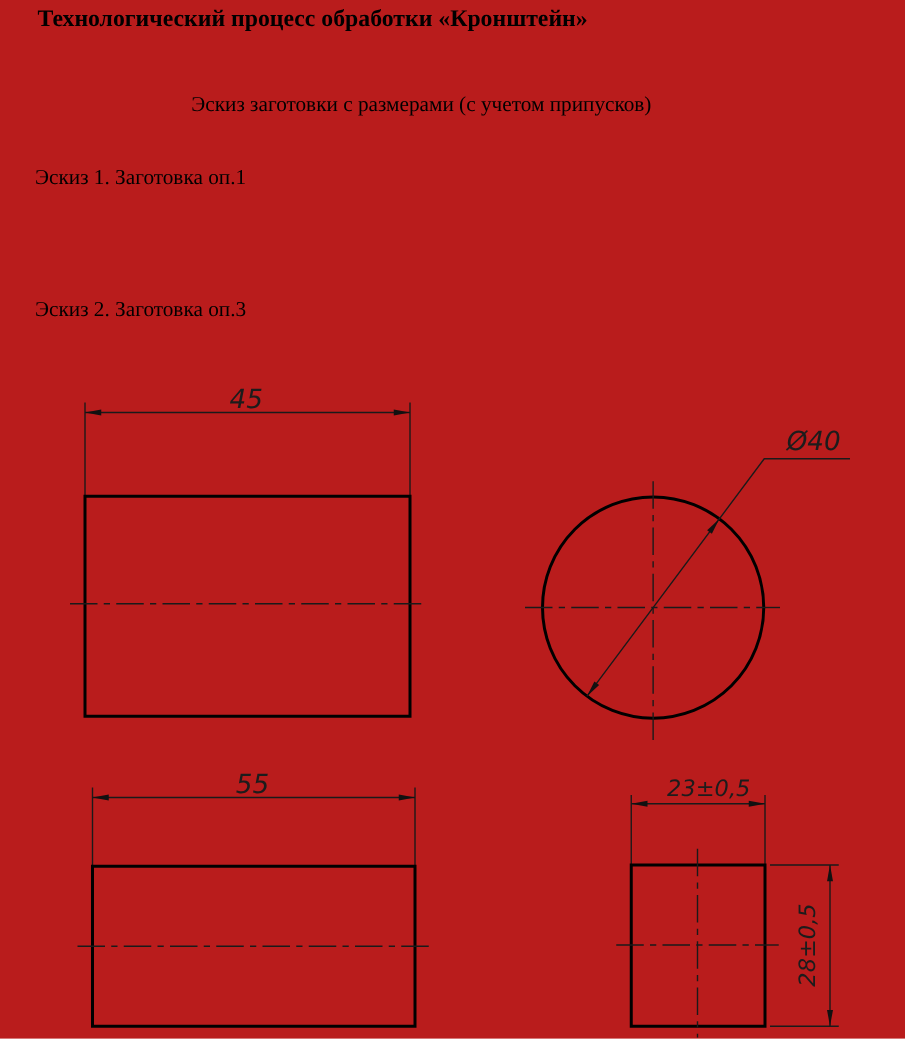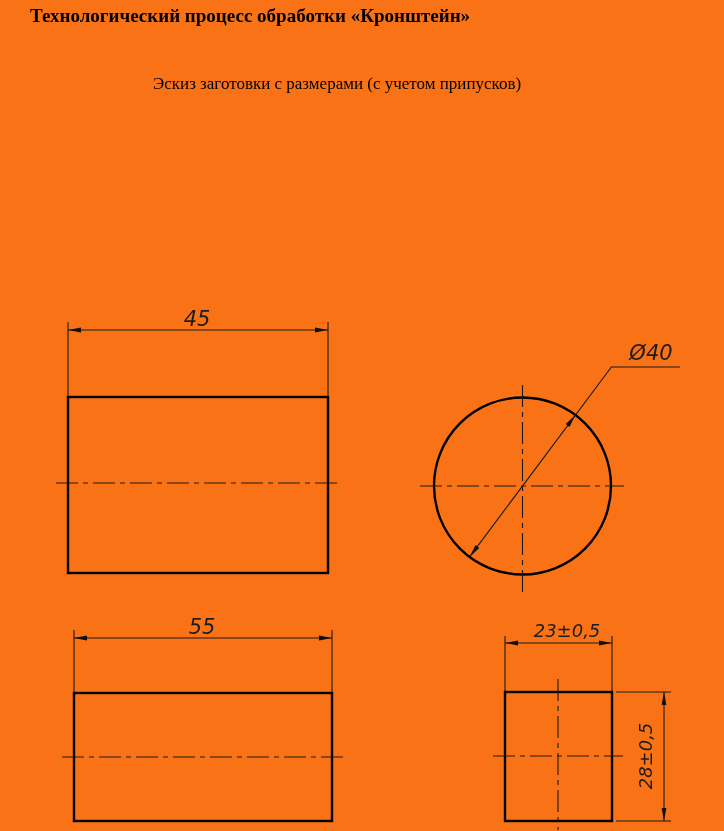--- a/index.html
+++ b/index.html
@@ -4,21 +4,21 @@
 <style>
   html, body {
     margin: 0;
     padding: 0;
     background: #ffffff;
   }
   .page {
     position: relative;
     width: 724px;
     height: 831px;
-    background: #f97316;
+    background: #b91c1c;
     overflow: hidden;
     font-family: "Liberation Serif", serif;
     color: #000000;
   }
   .doc-title {
     position: absolute;
     left: 30px;
     top: 5px;
     font-size: 19px;
     font-weight: bold;
@@ -76,20 +76,22 @@
     fill: #1c1c1c;
   }
 </style>
 </head>
 <body>
 
 <div class="page">
 
   <div class="doc-title">Технологический процесс обработки «Кронштейн»</div>
   <div class="doc-subtitle">Эскиз заготовки с размерами (с учетом припусков)</div>
+  <div class="sketch-caption-1">Эскиз 1. Заготовка оп.1</div>
+  <div class="sketch-caption-2">Эскиз 2. Заготовка оп.3</div>
 
   <svg class="drawing-svg" width="724" height="831" viewBox="0 0 724 831" xmlns="http://www.w3.org/2000/svg">
 
     <g>
       <line class="thin" x1="68" y1="397" x2="68" y2="322"></line>
       <line class="thin" x1="328" y1="397" x2="328" y2="322"></line>
       <line class="thin" x1="68" y1="330" x2="328" y2="330"></line>
       <polygon class="arrow" points="68,330 81,327.6 81,332.4"></polygon>
       <polygon class="arrow" points="328,330 315,327.6 315,332.4"></polygon>
       <text class="dimtext" x="197" y="326" font-size="21" text-anchor="middle">45</text>

